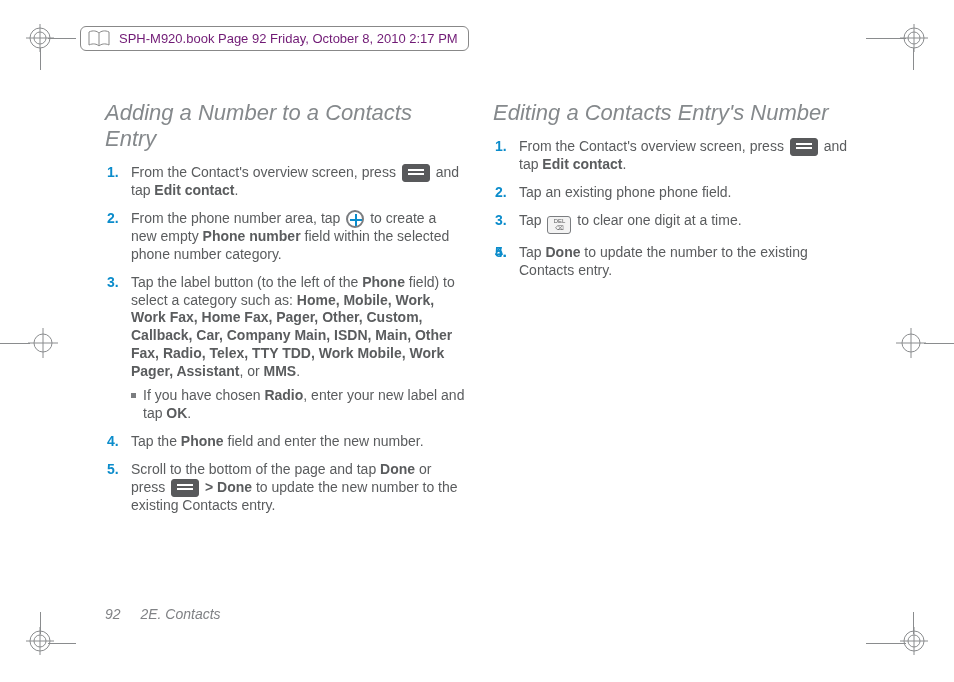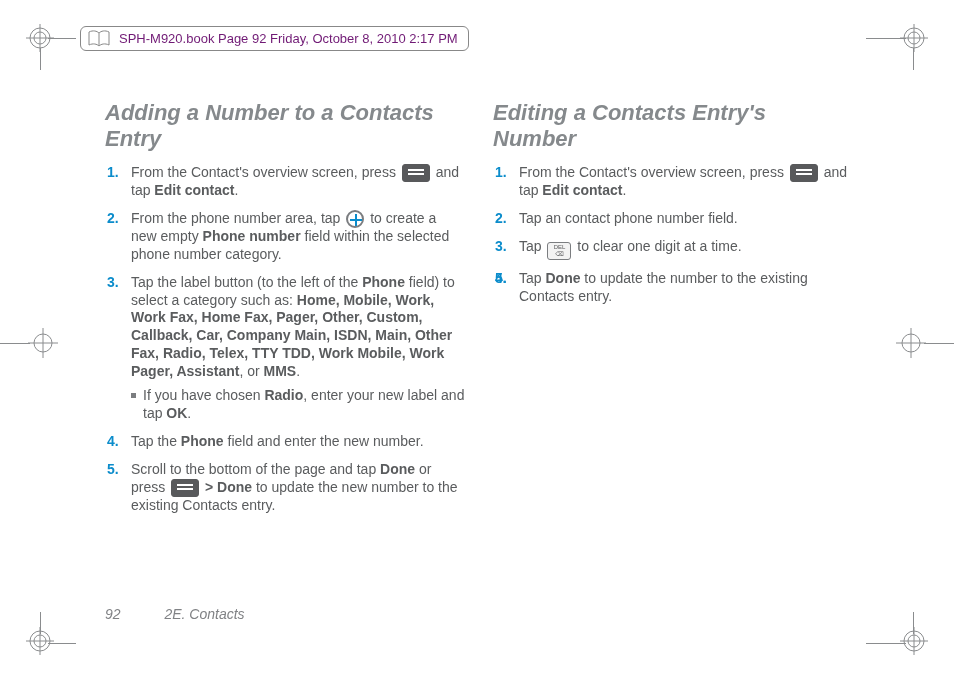--- a/index.html
+++ b/index.html
@@ -41,21 +41,21 @@
     left: 105px;
     width: 748px;
     height: 510px;
     display: flex;
     gap: 28px;
   }
   .col { flex: 1; }
   h2.section-title {
     color: #85898c;
     font-style: italic;
-    font-weight: bold;
+    font-weight: normal;
     font-size: 22px;
     margin-bottom: 12px;
     line-height: 1.18;
   }
   ol.steps { list-style: none; padding-left: 26px; }
   ol.steps > li { position: relative; margin-bottom: 10px; line-height: 1.28; color:#5a5c5e; }
   ol.steps > li > .num {
     position: absolute;
     left: -24px; top: 0;
     color: #0b8ccb;
@@ -116,21 +116,21 @@
   }
   .gt { font-weight: bold; color:#5a5c5e; }
   .footer {
     position: absolute;
     left: 105px;
     bottom: 60px;
     font-style: italic;
     color: #808285;
     font-size: 14px;
   }
-  .footer .pnum { margin-right: 40px; }
+  .footer .pnum { margin-right: 16px; }
 </style>
 </head>
 <body>
 
 <div class="registration" style="left:26px;top:24px;">
   <svg width="28" height="28">
       <circle cx="14" cy="14" r="10"></circle>
       <circle cx="14" cy="14" r="6"></circle>
       <line x1="0" y1="14" x2="28" y2="14"></line>
       <line x1="14" y1="0" x2="14" y2="28"></line>
@@ -227,21 +227,21 @@
 
   <div class="col">
     <h2 class="section-title">Editing a Contacts Entry's Number</h2>
     <ol class="steps">
       <li><span class="num">1.</span>
         <span>From the Contact's overview screen, press </span>
         <span class="inline-icon menu-btn"></span>
         <span> and tap </span><span class="bold">Edit contact</span><span>.</span>
       </li>
       <li><span class="num">2.</span>
-        <span>Tap an contact phone number field.</span>
+        <span>Tap an existing phone phone field.</span>
       </li>
       <li><span class="num">3.</span>
         <span>Tap </span>
         <span class="inline-icon del-btn"><span>DEL</span><br>⌫</span>
         <span> to clear one digit at a time.</span>
       </li>
       <li><span class="num">4.</span>
       </li>
       <li><span class="num">5.</span>
         <span>Tap </span><span class="bold">Done</span><span> to update the number to the existing Contacts entry.</span>

